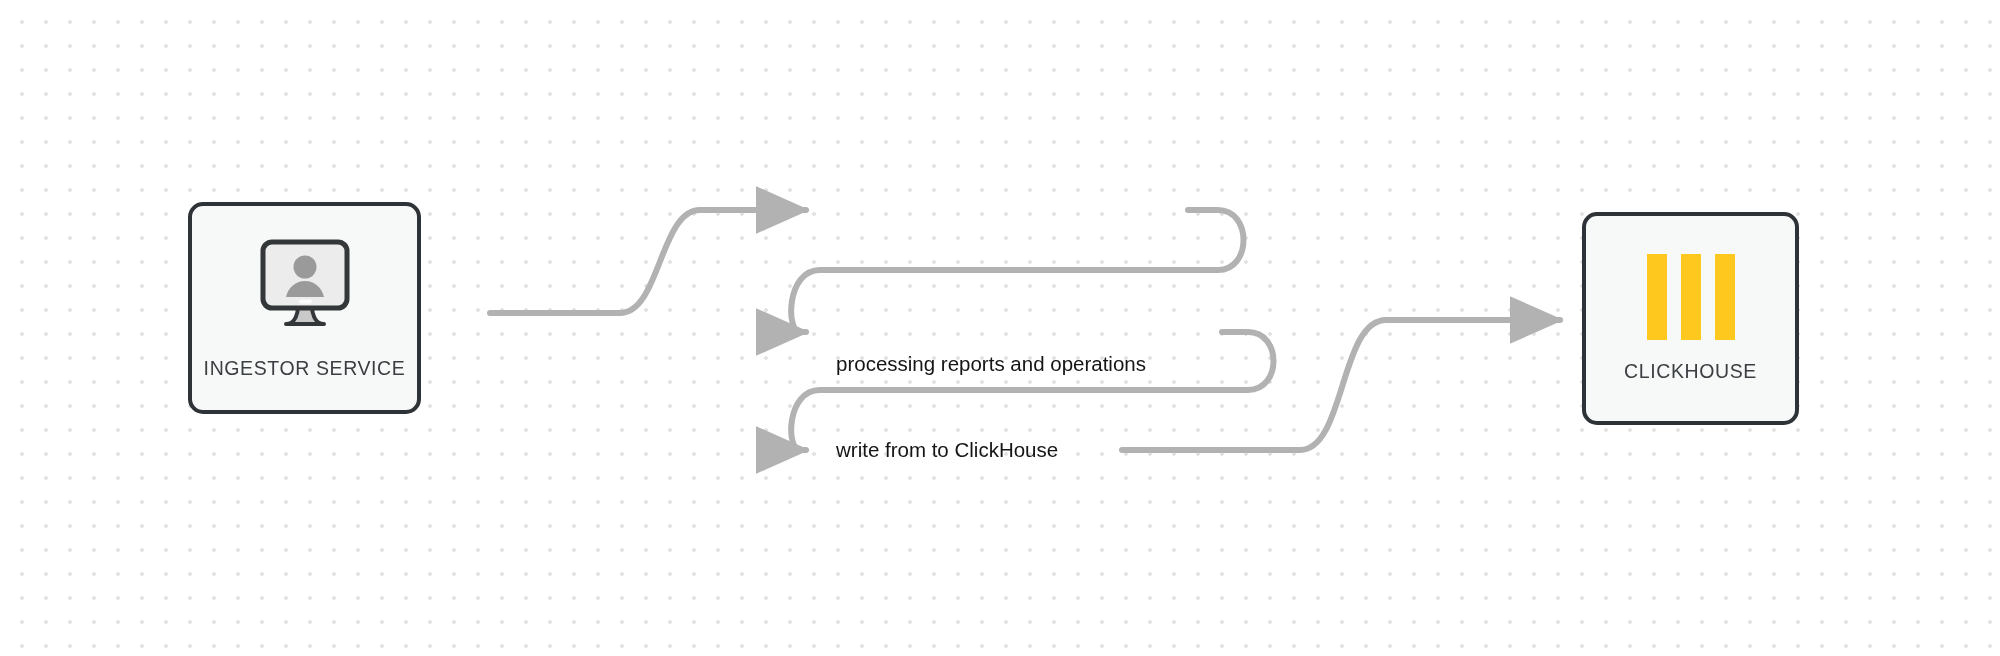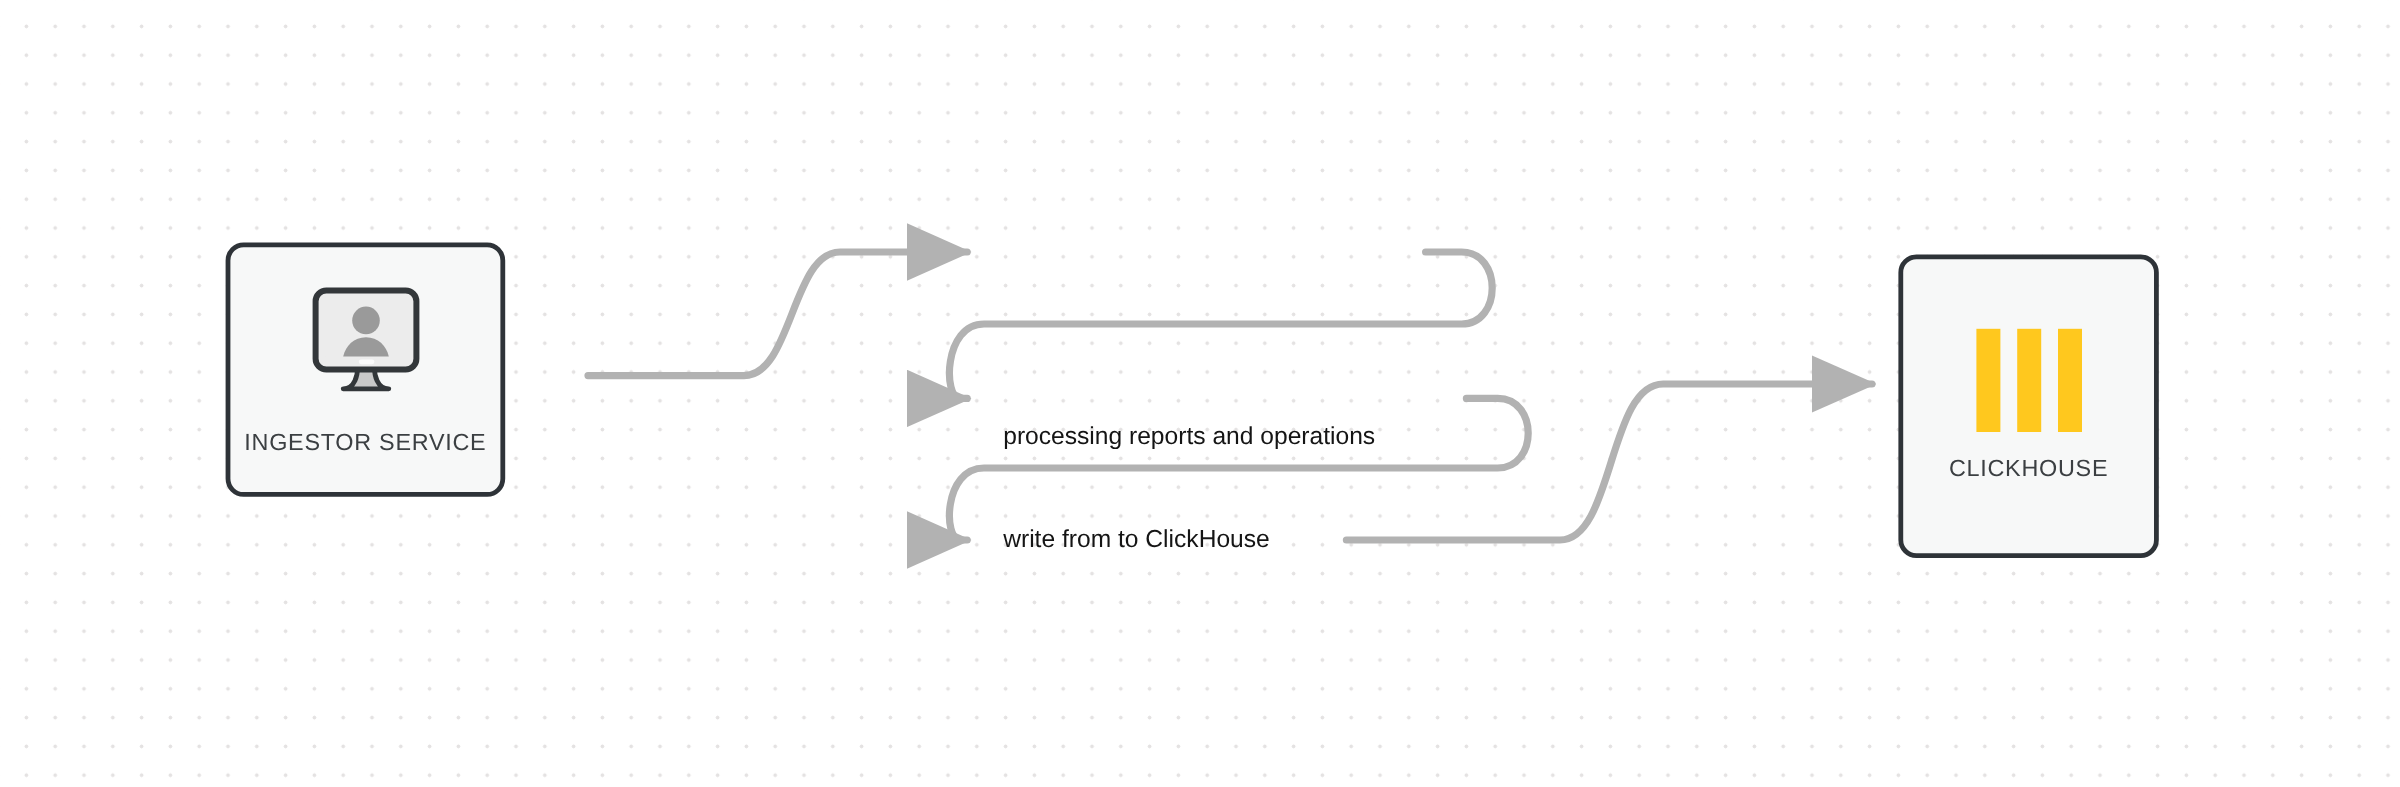--- a/index.html
+++ b/index.html
@@ -43,21 +43,21 @@
   #node-ingestor {
     left: 188px;
     top: 202px;
     width: 233px;
     height: 212px;
   }
   #node-clickhouse {
     left: 1582px;
     top: 212px;
     width: 217px;
-    height: 253px;
+    height: 213px;
   }
   .node-label {
     font-size: 19.5px;
     letter-spacing: 0.6px;
     color: #3b3f42;
     white-space: nowrap;
   }
   #ingestor-label { margin-top: 17px; }
   #clickhouse-label { margin-top: 20px; }
 

